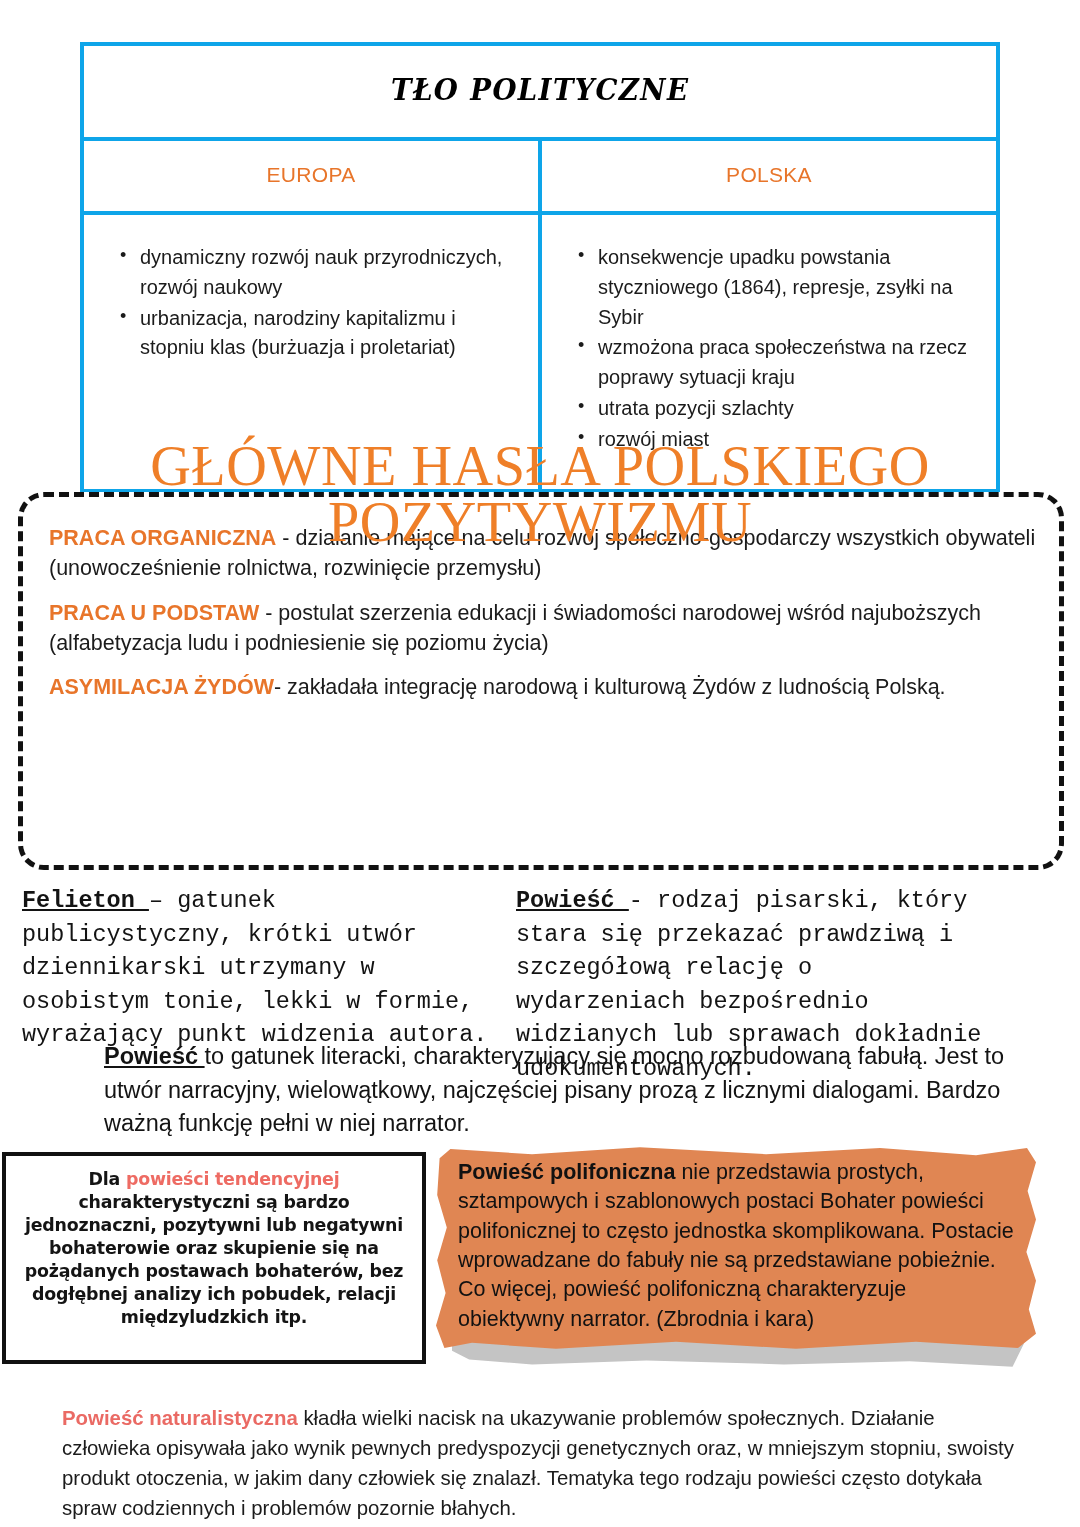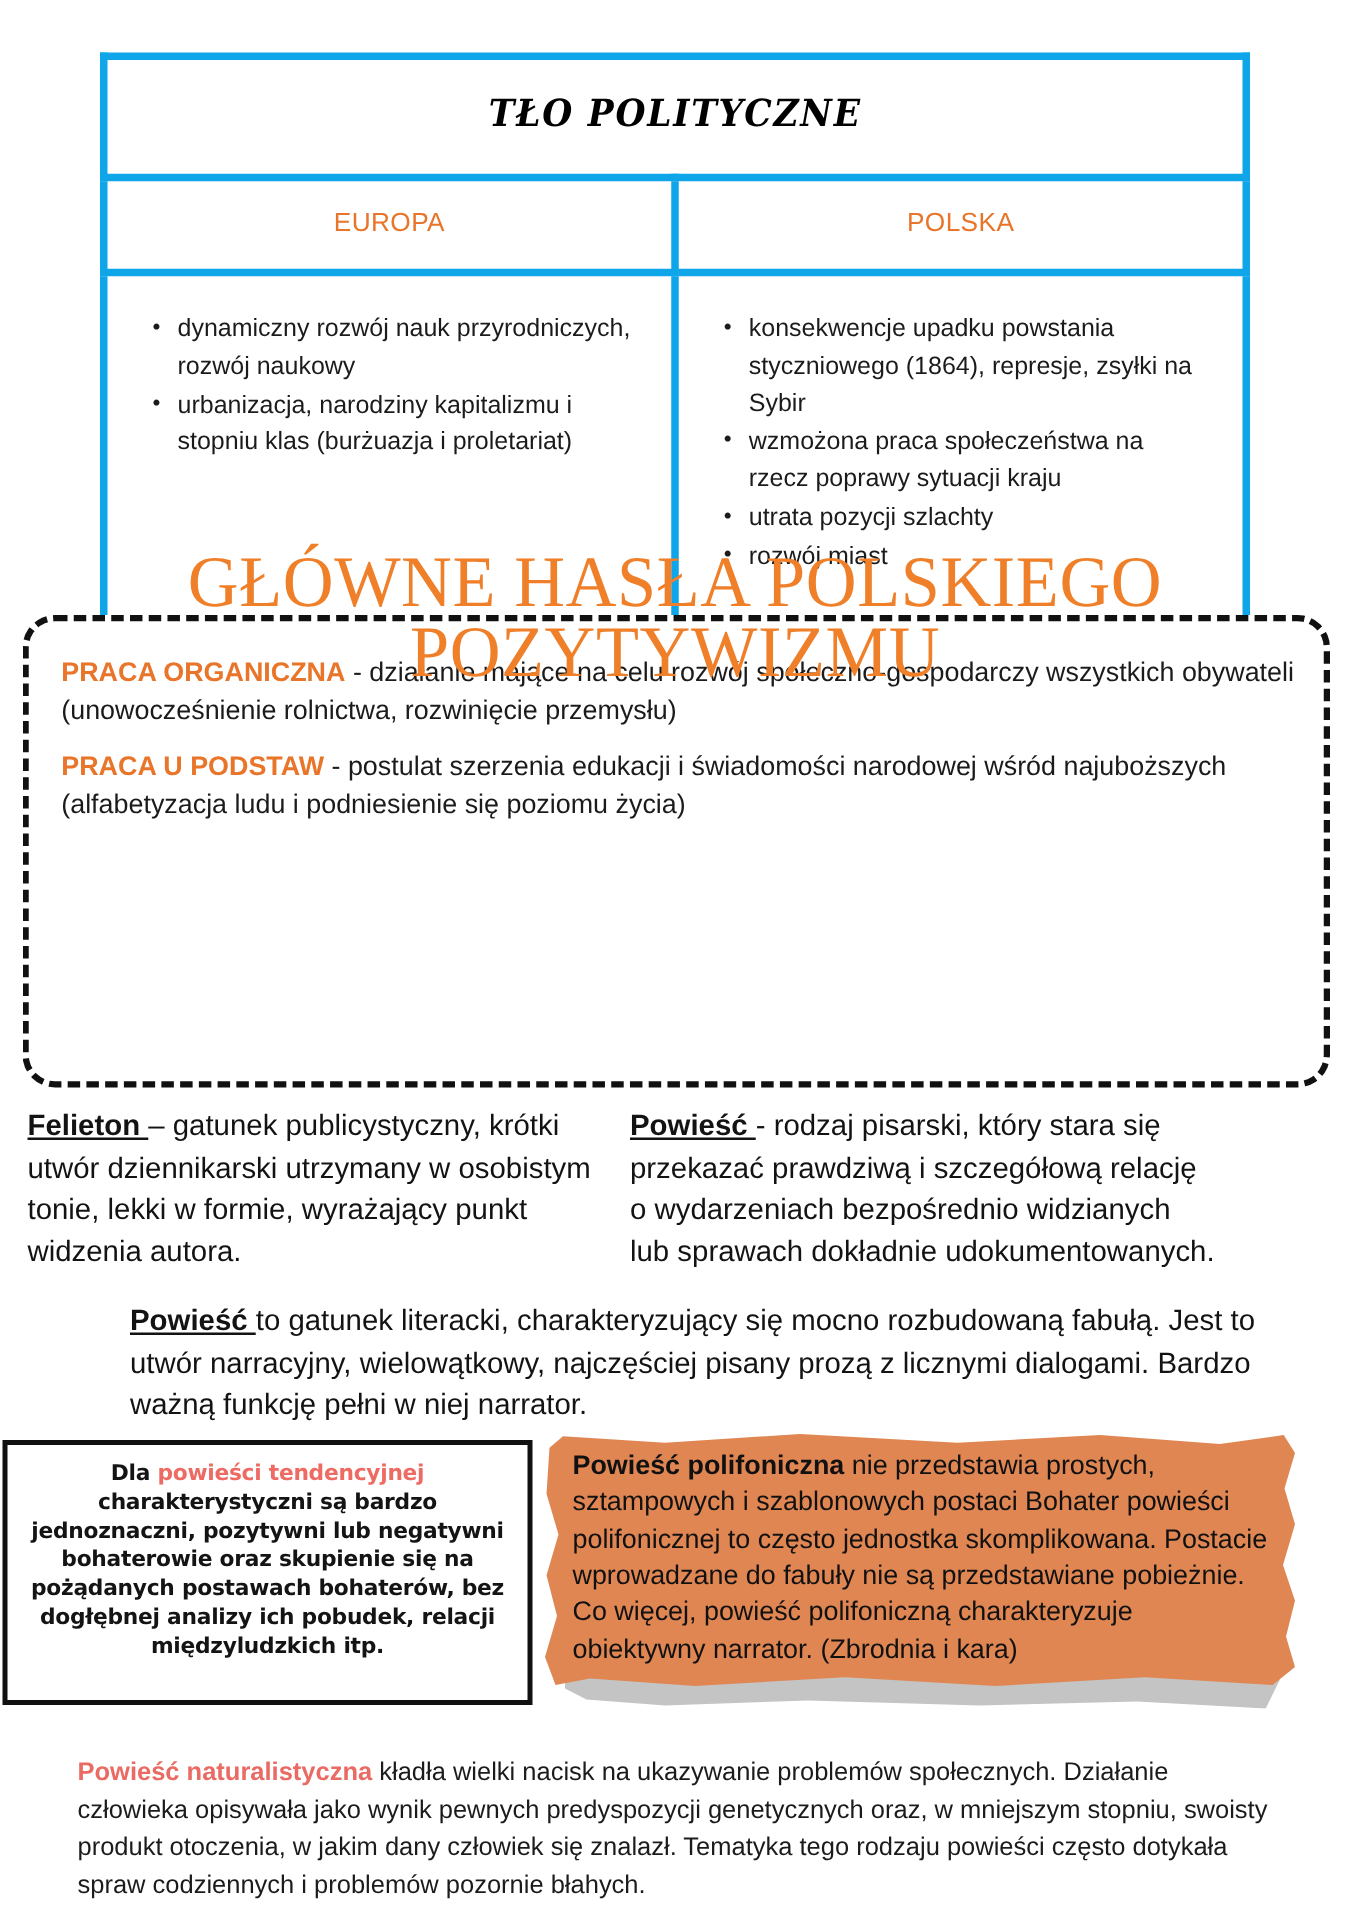--- a/index.html
+++ b/index.html
@@ -20,21 +20,21 @@
   
   .tlo-table {
     position: absolute;
     left: 80px;
     top: 42px;
     width: 920px;
     border-collapse: collapse;
     table-layout: fixed;
   }
   .tlo-table td {
-    border: 6px solid #0ea5e9;
+    border: 4px solid #0ea5e9;
     vertical-align: top;
   }
   .tlo-title-cell {
     text-align: center;
     padding: 26px 10px 30px 10px;
   }
   .tlo-title {
     font-family: "DejaVu Serif", serif;
     font-weight: 700;
     font-style: italic;
@@ -125,21 +125,22 @@
     font-weight: 700;
   }
 
   
   .defs {
     position: absolute;
     left: 22px;
     top: 884px;
     width: 1040px;
     display: flex;
-    gap: 12px;
+    gap: 24px;
+    font-family: Liberation Mono, monospace;
   }
   .defs .col { width: 470px; }
   .defs p {
     margin: 0;
     font-size: 23.5px;
     line-height: 1.43;
     color: #131313;
   }
   .defs .lead {
     font-weight: 700;
@@ -283,20 +284,23 @@
 </tbody>
   </table>
 
 <div class="dashed-box">
   <p class="haslo">
     <span class="term">PRACA ORGANICZNA</span><span> -  działanie mające na celu rozwój społeczno-gospodarczy wszystkich obywateli (unowocześnienie rolnictwa, rozwinięcie przemysłu)</span>
   </p>
   <p class="haslo">
     <span class="term">PRACA U PODSTAW</span><span> -  postulat szerzenia edukacji i świadomości narodowej wśród najuboższych (alfabetyzacja ludu i podniesienie się poziomu życia)</span>
   </p>
+  <p class="haslo">
+    <span class="term">ASYMILACJA ŻYDÓW</span><span>-  zakładała integrację narodową i kulturową Żydów z ludnością Polską.</span>
+  </p>
 </div>
 
 <div class="main-heading">
   <span class="line">GŁÓWNE HASŁA POLSKIEGO</span>
   <span class="line">POZYTYWIZMU</span>
 </div>
 
 <div class="defs">
   <div class="col">
     <p>

